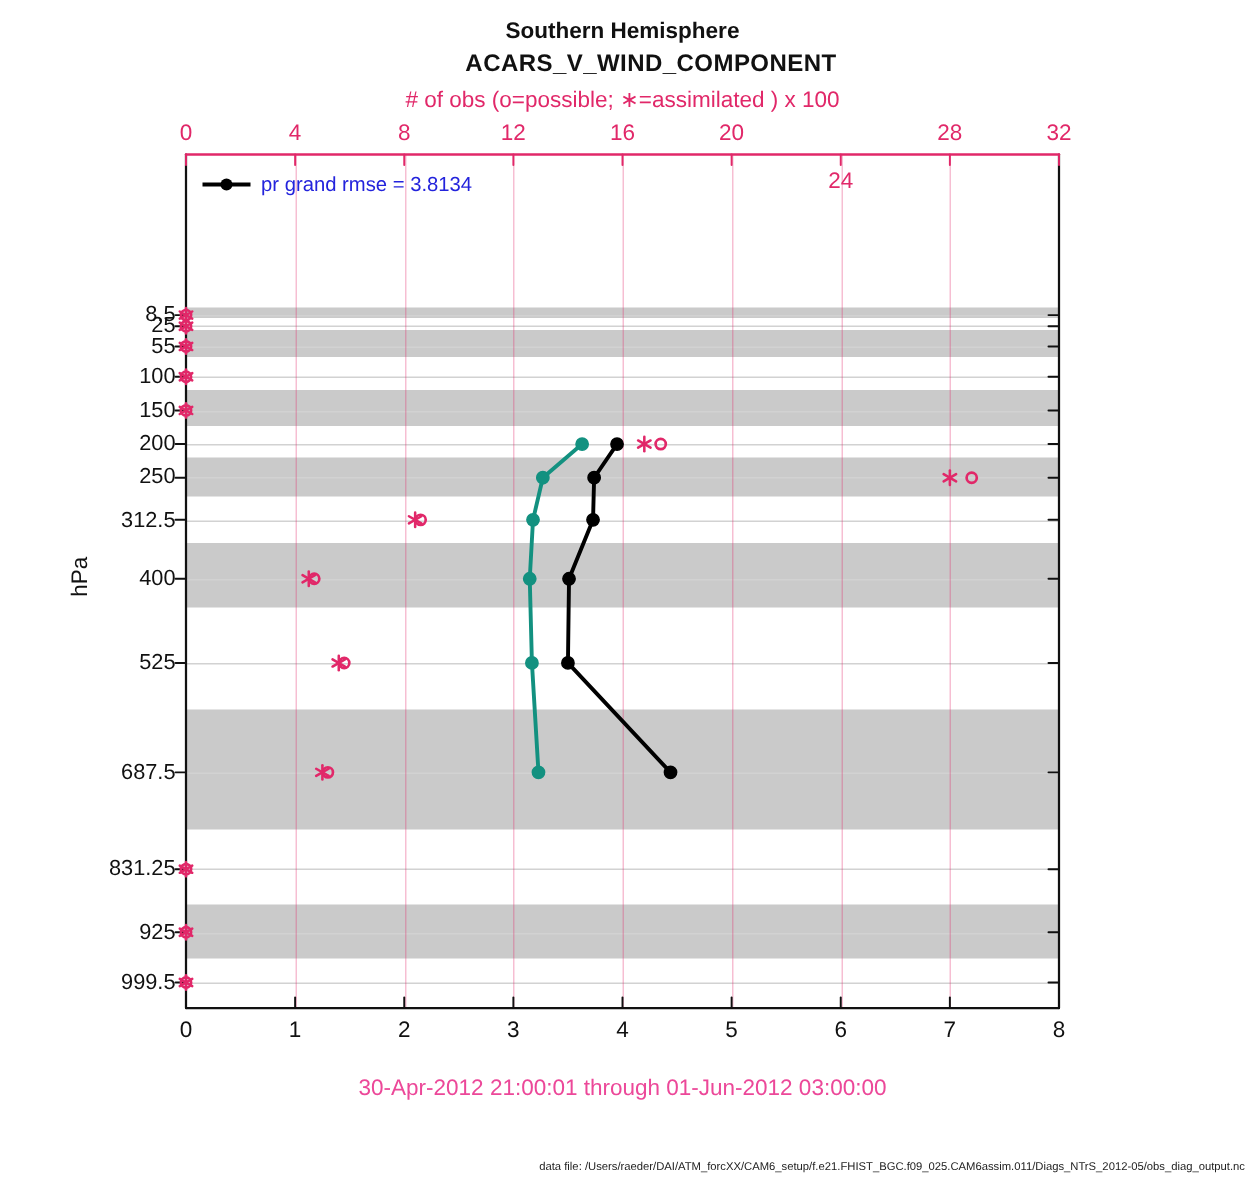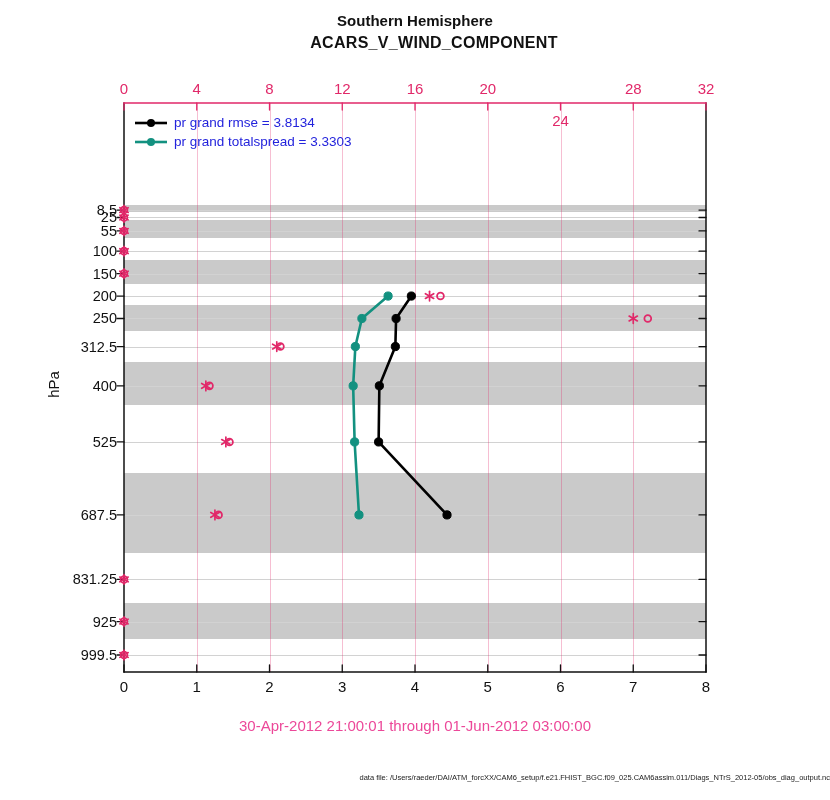--- a/index.html
+++ b/index.html
@@ -24,20 +24,21 @@
   .legend-row{display:flex;align-items:flex-end;height:19px;}
   .legend-label{font-size:13.5px;margin-left:6px;}
   .legend-sample{display:inline-block;width:34px;height:14px;}
 </style>
 </head>
 <body>
 
 <div id="figure">
   <div class="title1">Southern Hemisphere</div>
   <div class="title2">ACARS_V_WIND_COMPONENT</div>
+  <div class="obs-label" style="color: rgb(225, 40, 105);"># of obs (o=possible; ∗=assimilated ) x 100</div>
 
   <div id="top-ticklabels">
       <div class="toplab" style="left: 124px; color: rgb(225, 40, 105);">0</div>
       <div class="toplab" style="left: 196.75px; color: rgb(225, 40, 105);">4</div>
       <div class="toplab" style="left: 269.5px; color: rgb(225, 40, 105);">8</div>
       <div class="toplab" style="left: 342.25px; color: rgb(225, 40, 105);">12</div>
       <div class="toplab" style="left: 415px; color: rgb(225, 40, 105);">16</div>
       <div class="toplab" style="left: 487.75px; color: rgb(225, 40, 105);">20</div>
       <div class="toplab" style="left: 560.5px; color: rgb(225, 40, 105); margin-top: 32px;">24</div>
       <div class="toplab" style="left: 633.25px; color: rgb(225, 40, 105);">28</div>
@@ -225,25 +226,18 @@
     </div>
 
   <div id="legend">
       <div class="legend-row">
         <svg width="34" height="14" class="legend-sample">
           <line x1="1" y1="7" x2="33" y2="7" stroke="#000000" stroke-width="2.6"></line>
           <circle cx="17" cy="7" r="4" fill="#000000"></circle>
         </svg>
         <span class="legend-label" style="color: rgb(35, 35, 220);">pr grand rmse = 3.8134</span>
       </div>
-      <div class="legend-row">
-        <svg width="34" height="14" class="legend-sample">
-          <line x1="1" y1="7" x2="33" y2="7" stroke="#139180" stroke-width="2.6"></line>
-          <circle cx="17" cy="7" r="4" fill="#139180"></circle>
-        </svg>
-        <span class="legend-label" style="color: rgb(35, 35, 220);">pr grand totalspread = 3.3303</span>
-      </div>
     </div>
 
   <div class="ylabel">hPa</div>
   <div class="caption">30-Apr-2012 21:00:01 through 01-Jun-2012 03:00:00</div>
   <div class="footer">data file: /Users/raeder/DAI/ATM_forcXX/CAM6_setup/f.e21.FHIST_BGC.f09_025.CAM6assim.011/Diags_NTrS_2012-05/obs_diag_output.nc</div>
 </div>
 
 </body></html>

